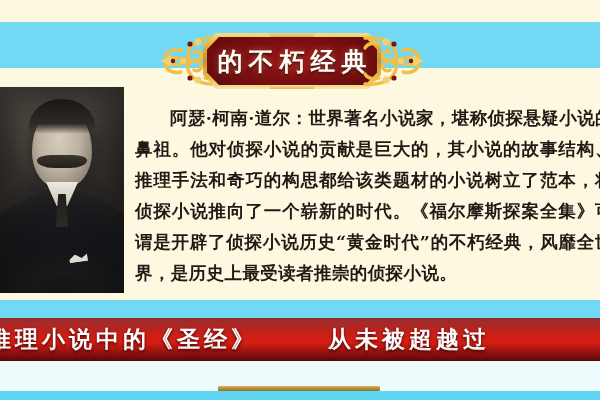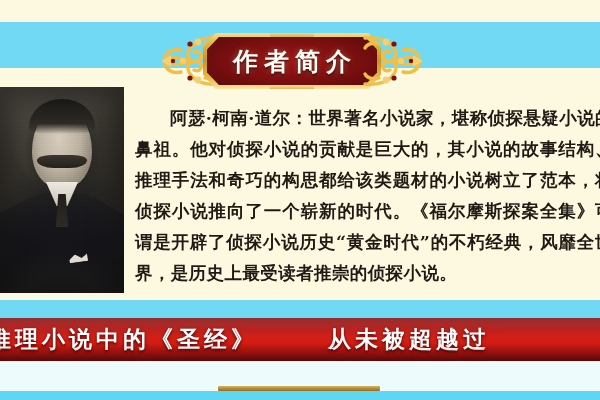--- a/index.html
+++ b/index.html
@@ -328,21 +328,21 @@
           <circle cx="31" cy="48" r="2.6"></circle>
           <circle cx="14" cy="31" r="2.2"></circle>
         </g>
       </svg>
     </div>
 
     <div class="plaque">
       <div class="plaque-tab top"></div>
       <div class="plaque-tab bot"></div>
       <div class="plaque-inner">
-        <span class="plaque-title">作者简介</span>
+        <span class="plaque-title">的不朽经典</span>
       </div>
     </div>
 
     <div class="plaque-orn right">
       <svg viewBox="0 0 64 62" aria-hidden="true">
         <g fill="none" stroke="#f0bf46" stroke-width="3.4" stroke-linecap="round">
           <path d="M60 8 C44 6 34 12 30 20 C26 28 34 34 40 30 C45 26 41 19 35 22"></path>
           <path d="M60 54 C44 56 34 50 30 42 C26 34 34 28 40 32 C45 36 41 43 35 40"></path>
           <path d="M30 31 C22 27 12 26 5 31 C12 36 22 35 30 31 Z"></path>
           <path d="M22 20 C14 18 8 22 6 27"></path>

